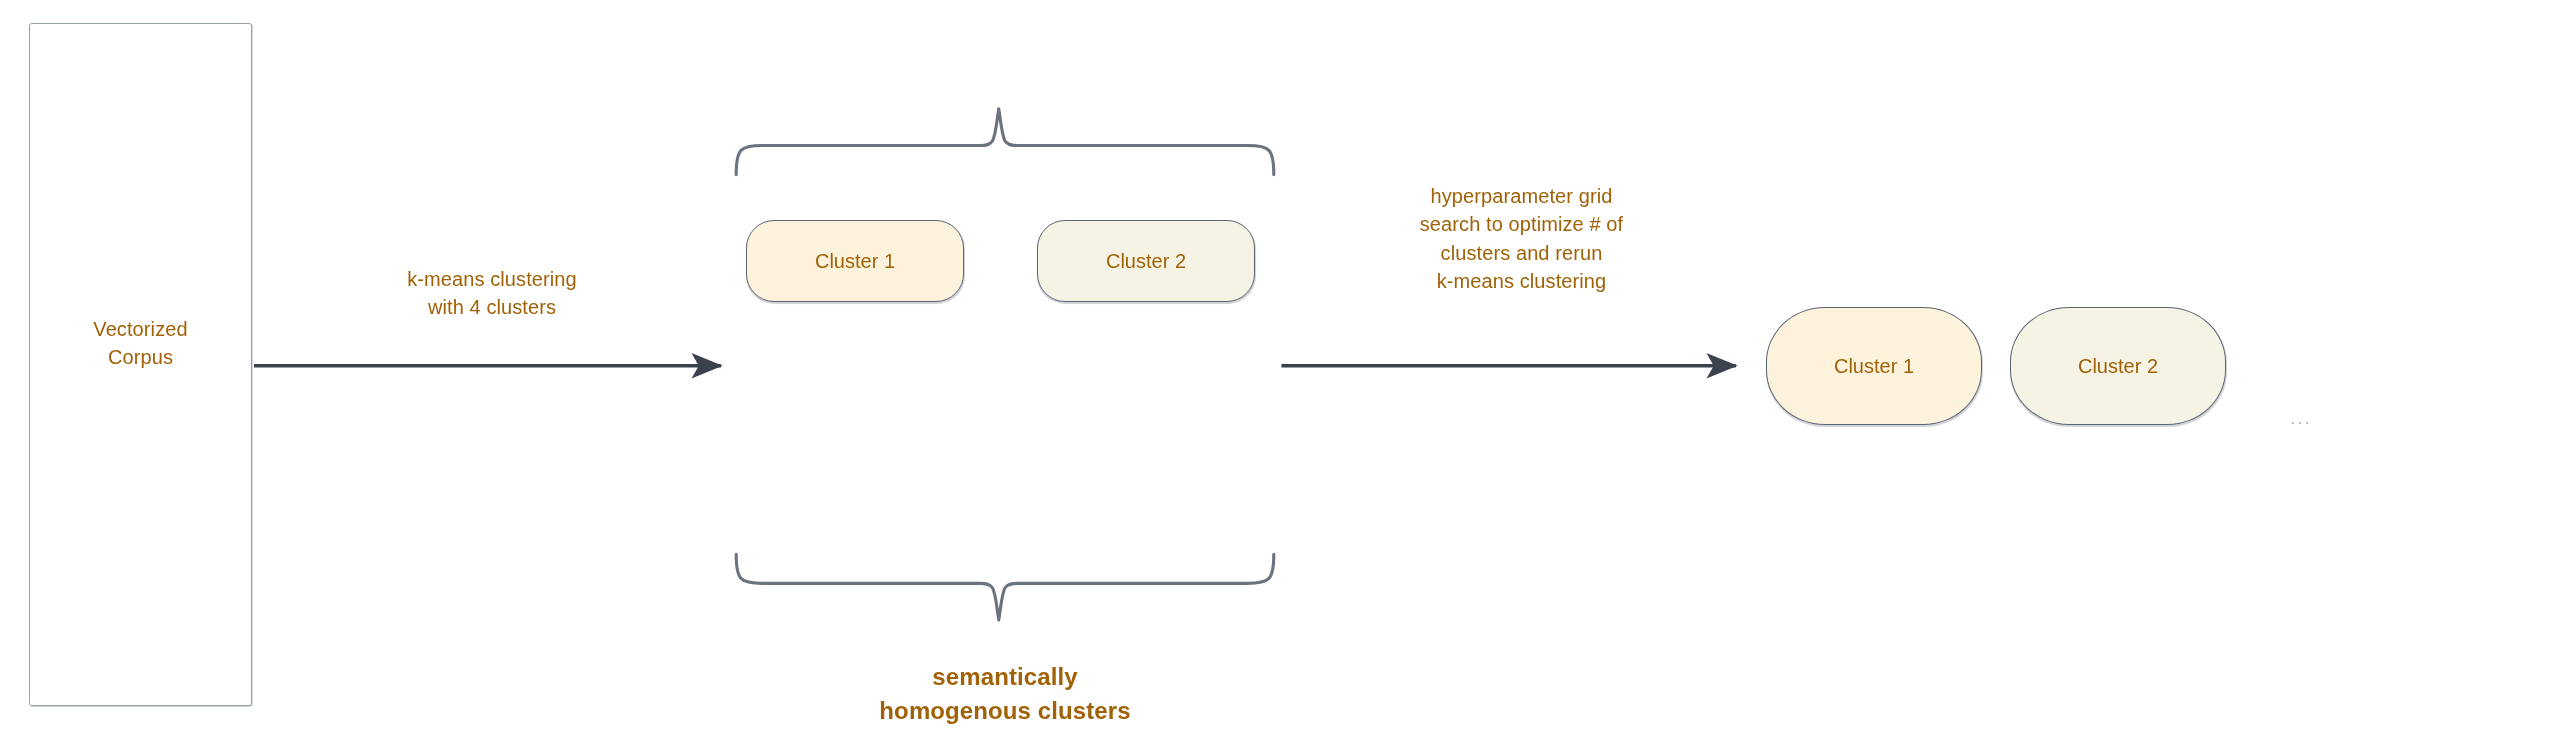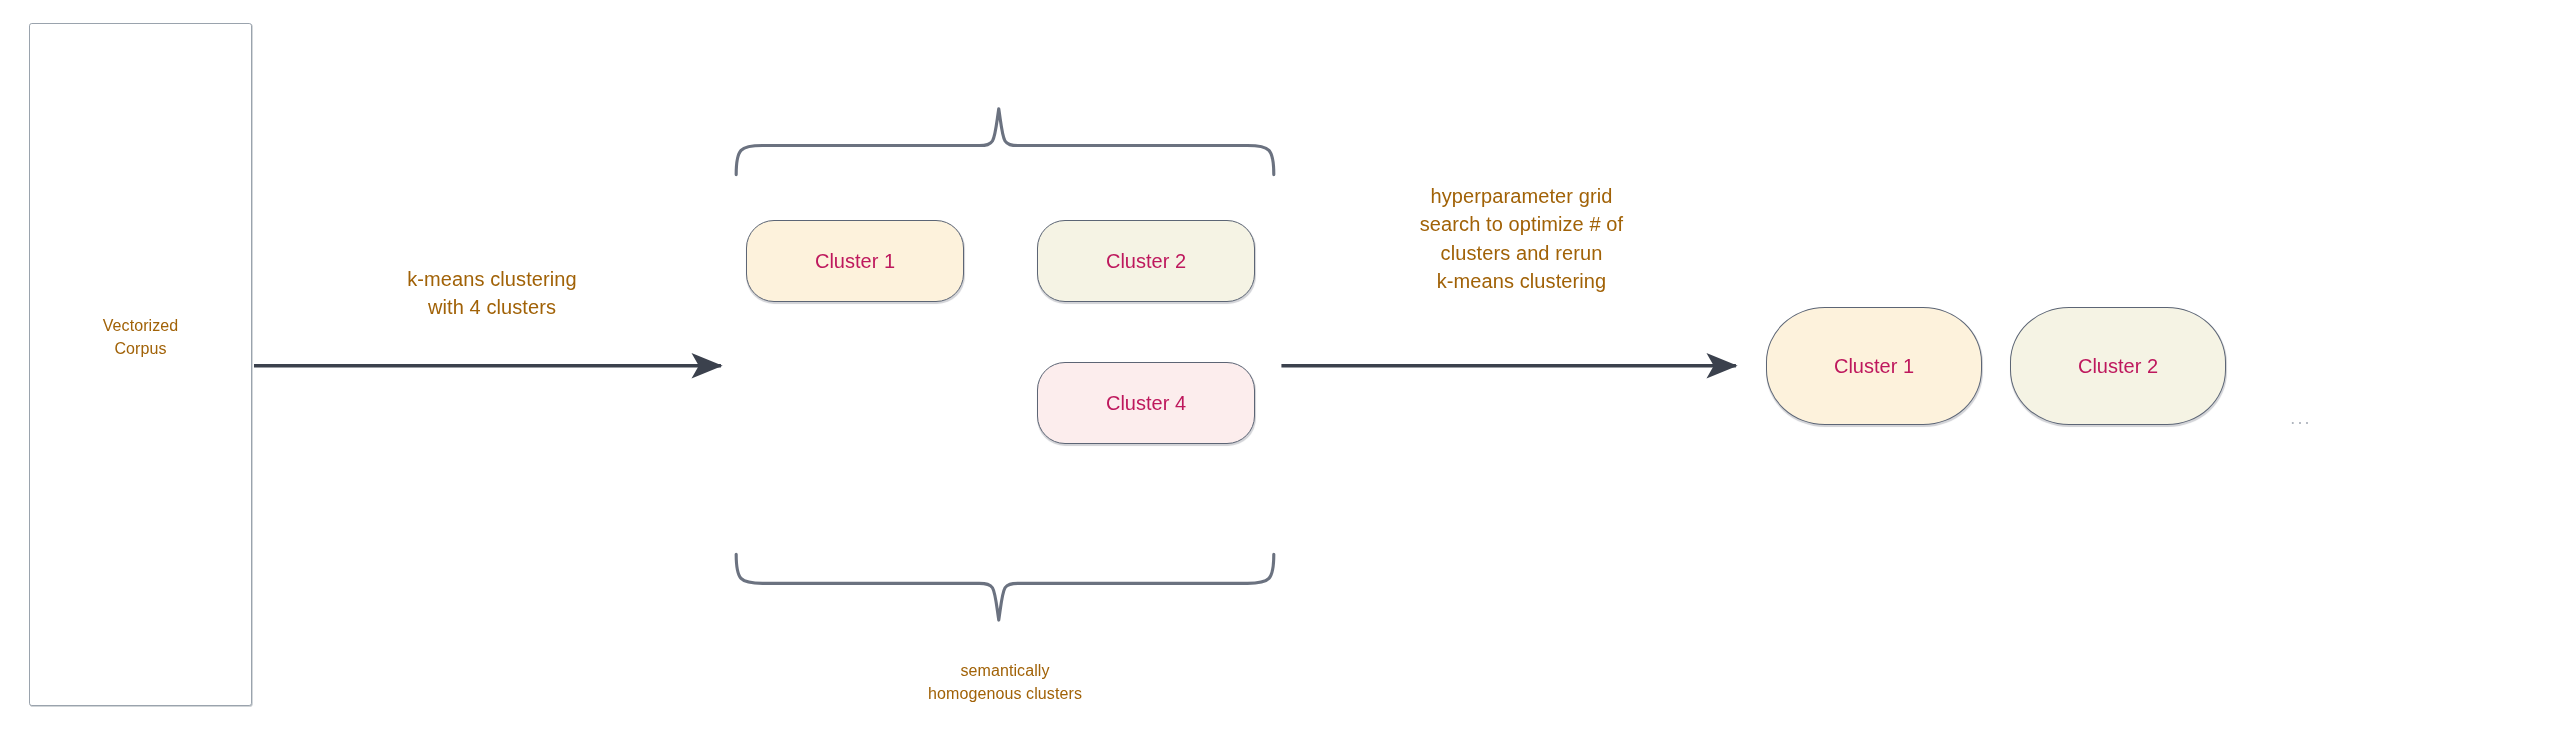--- a/index.html
+++ b/index.html
@@ -38,33 +38,33 @@
     border: 1.4px solid #9aa3ad;
     border-radius: 2.8px;
     box-sizing: border-box;
     box-shadow: 0.7px 0.7px 0 rgba(120,130,140,0.45);
   }
   .corpus-label {
     position: absolute;
     left: 29px;
     top: 315px;
     width: 223px;
-    font-size: 16px;
+    font-size: 20px;
   }
 
   
   .pill {
     position: absolute;
     box-sizing: border-box;
     border: 1.4px solid #5c6575;
     display: flex;
     align-items: center;
     justify-content: center;
     font-size: 20px;
-    color: #be185d;
+    color: #a16207;
     box-shadow: 0.7px 1.4px 0.7px rgba(125,130,140,0.35);
   }
 
   
   .mid { width: 218px; height: 82px; border-radius: 28px; }
   .m-c1 { left: 746px; top: 220px; background: #fdf2dc; }
   .m-c2 { left: 1037px; top: 220px; background: #f5f3e4; }
   .m-c3 { left: 746px; top: 362px; background: #e8f0fc; }
   .m-c4 { left: 1037px; top: 362px; background: #fceded; }
 
@@ -105,38 +105,38 @@
   .lbl-arrow2 {
     left: 1338px;
     top: 182px;
     width: 367px;
     font-size: 20px;
   }
   .lbl-brace-bottom {
     left: 790px;
     top: 660px;
     width: 430px;
-    font-size: 16px;
+    font-size: 24px;
+    font-weight: bold;
   }
 </style>
 </head>
 <body>
 
 <div id="canvas">
 
   <div class="corpus-box"></div>
   <div class="txt corpus-label">Vectorized
 Corpus</div>
 
   <div class="txt lbl-arrow1">k-means clustering
 with 4 clusters</div>
 
   <div class="pill mid m-c1">Cluster 1</div>
   <div class="pill mid m-c2">Cluster 2</div>
-  <div class="pill mid m-c4">Cluster 4</div>
 
   <div class="txt lbl-brace-bottom">semantically
 homogenous clusters</div>
 
   <div class="txt lbl-arrow2">hyperparameter grid
 search to optimize # of
 clusters and rerun
 k-means clustering</div>
 
   <div class="pill rt r-c1">Cluster 1</div>

